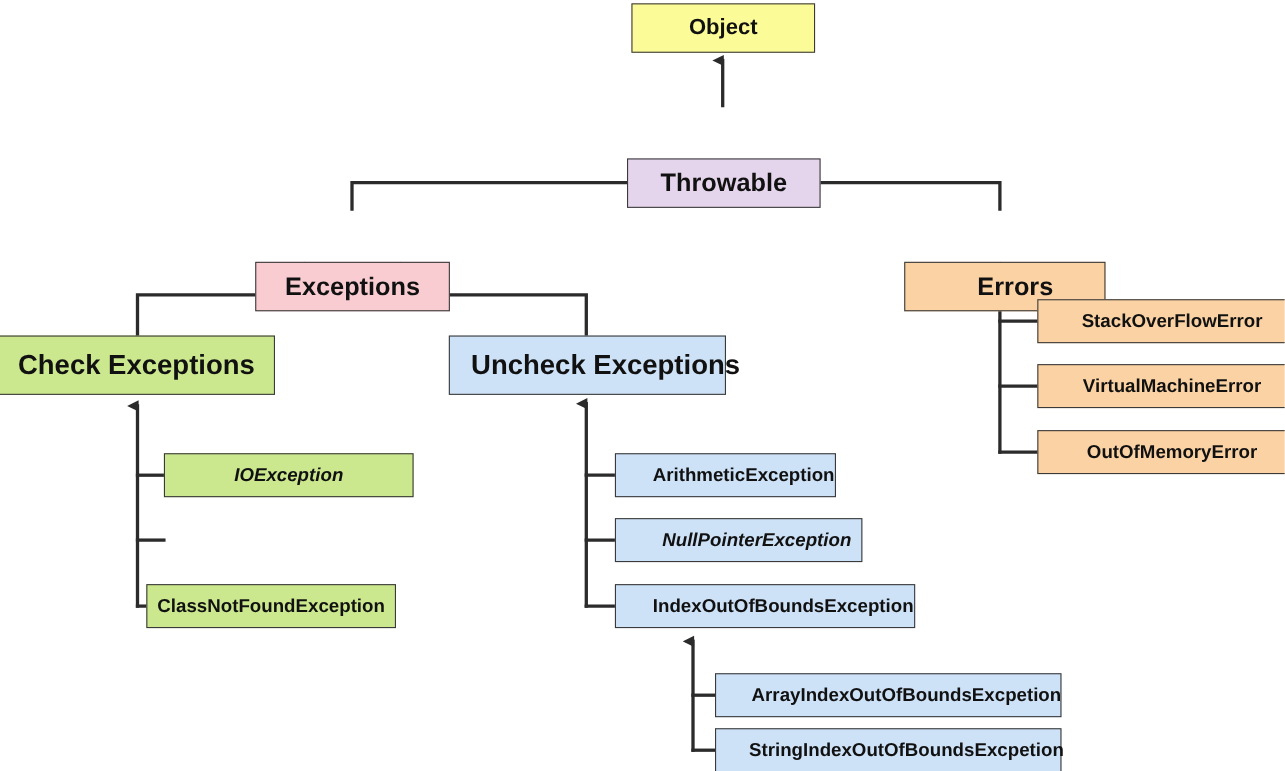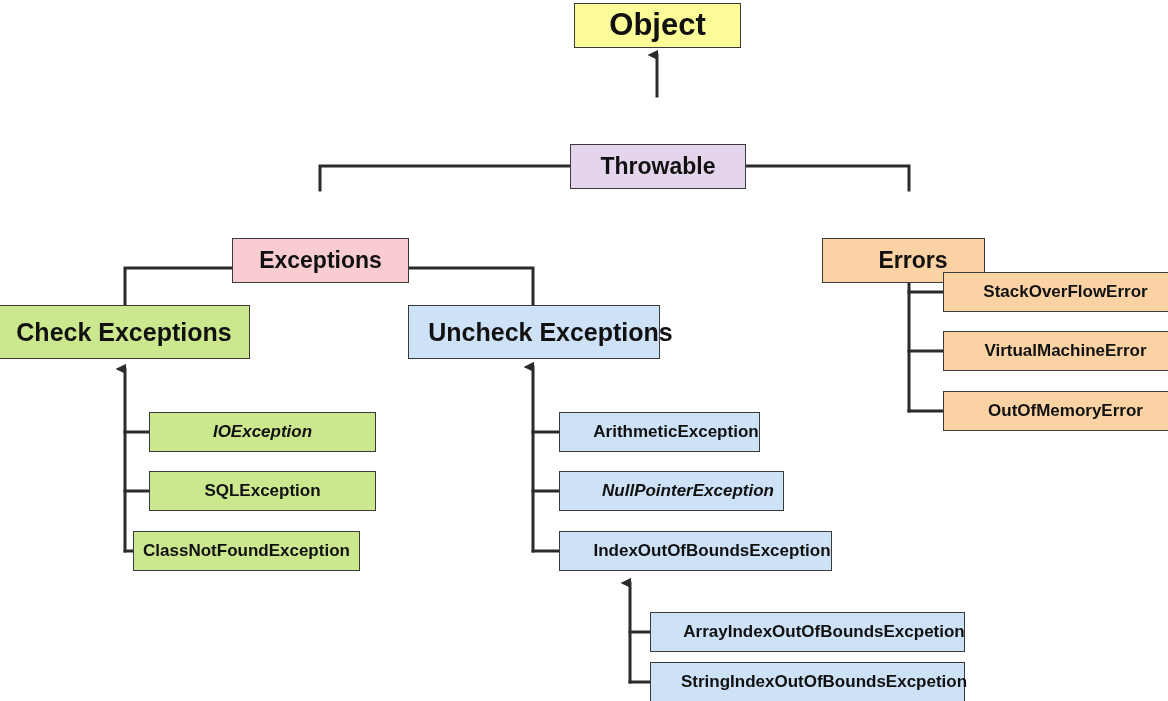--- a/index.html
+++ b/index.html
@@ -30,21 +30,21 @@
     display: flex;
     align-items: center;
     justify-content: center;
     color: #111111;
     font-weight: bold;
     text-align: center;
     line-height: 1.05;
     white-space: nowrap;
     z-index: 2;
   }
-  .lvl-root   { font-size: 31px; }
+  .lvl-root   { font-size: 20px; }
   .lvl-mid    { font-size: 23px; margin-top: 48px; }
   .lvl-branch { font-size: 25px; }
   .lvl-leaf   { font-size: 17px; }
   .fill-object    { background: #fbfb97; }
   .fill-throwable { background: #e5d5ec; }
   .fill-exception { background: #f9ccd2; text-align: right; }
   .fill-error     { background: #fbd2a4; }
   .fill-checked   { background: #cbe88f; }
   .fill-unchecked { background: #cde1f7; padding-left: 33px; }
 </style>
@@ -91,32 +91,31 @@
       <path d="M630,682 L650,682"></path>
     </g>
   </svg>
 
   <div class="node lvl-root fill-object" style="left:574px; top:3px; width:167px; height:45px;">Object</div>
 
   <div class="node lvl-mid fill-throwable" style="left:570px; top:96px; width:176px; height:45px;">Throwable</div>
 
   <div class="node lvl-mid fill-exception" style="left:232px; top:190px; width:177px; height:45px;">Exceptions</div>
 
-  <div class="node lvl-mid fill-error" style="left:822px; top:190px; width:163px; height:45px;padding-left:19px;">Errors</div>
+  <div class="node lvl-mid fill-error" style="left:822px; top:190px; width:183px; height:45px;padding-left:19px;">Errors</div>
 
   <div class="node lvl-leaf fill-error" style="left:943px; top:272px; width:245px; height:40px;">StackOverFlowError</div>
   <div class="node lvl-leaf fill-error" style="left:943px; top:331px; width:245px; height:40px;">VirtualMachineError</div>
   <div class="node lvl-leaf fill-error" style="left:943px; top:391px; width:245px; height:40px;">OutOfMemoryError</div>
 
   <div class="node lvl-branch fill-checked" style="left:-2px; top:305px; width:252px; height:54px;">Check Exceptions</div>
 
   <div class="node lvl-branch fill-unchecked" style="left:408px; top:305px; width:252px; height:54px;">Uncheck Exceptions</div>
 
   <div class="node lvl-leaf fill-checked" style="left:149px; top:412px; width:227px; height:40px;font-style:italic;">IOException</div>
-  <div class="node lvl-leaf fill-checked" style="left:149px; top:471px; width:227px; height:40px;">SQLException</div>
   <div class="node lvl-leaf fill-checked" style="left:133px; top:531px; width:227px; height:40px;">ClassNotFoundException</div>
 
   <div class="node lvl-leaf fill-unchecked" style="left:559px; top:412px; width:201px; height:40px;">ArithmeticException</div>
   <div class="node lvl-leaf fill-unchecked" style="left:559px; top:471px; width:225px; height:40px;font-style:italic;">NullPointerException</div>
   <div class="node lvl-leaf fill-unchecked" style="left:559px; top:531px; width:273px; height:40px;">IndexOutOfBoundsException</div>
 
   <div class="node lvl-leaf fill-unchecked" style="left:650px; top:612px; width:315px; height:40px;">ArrayIndexOutOfBoundsExcpetion</div>
   <div class="node lvl-leaf fill-unchecked" style="left:650px; top:662px; width:315px; height:40px;">StringIndexOutOfBoundsExcpetion</div>
 
 </div>

